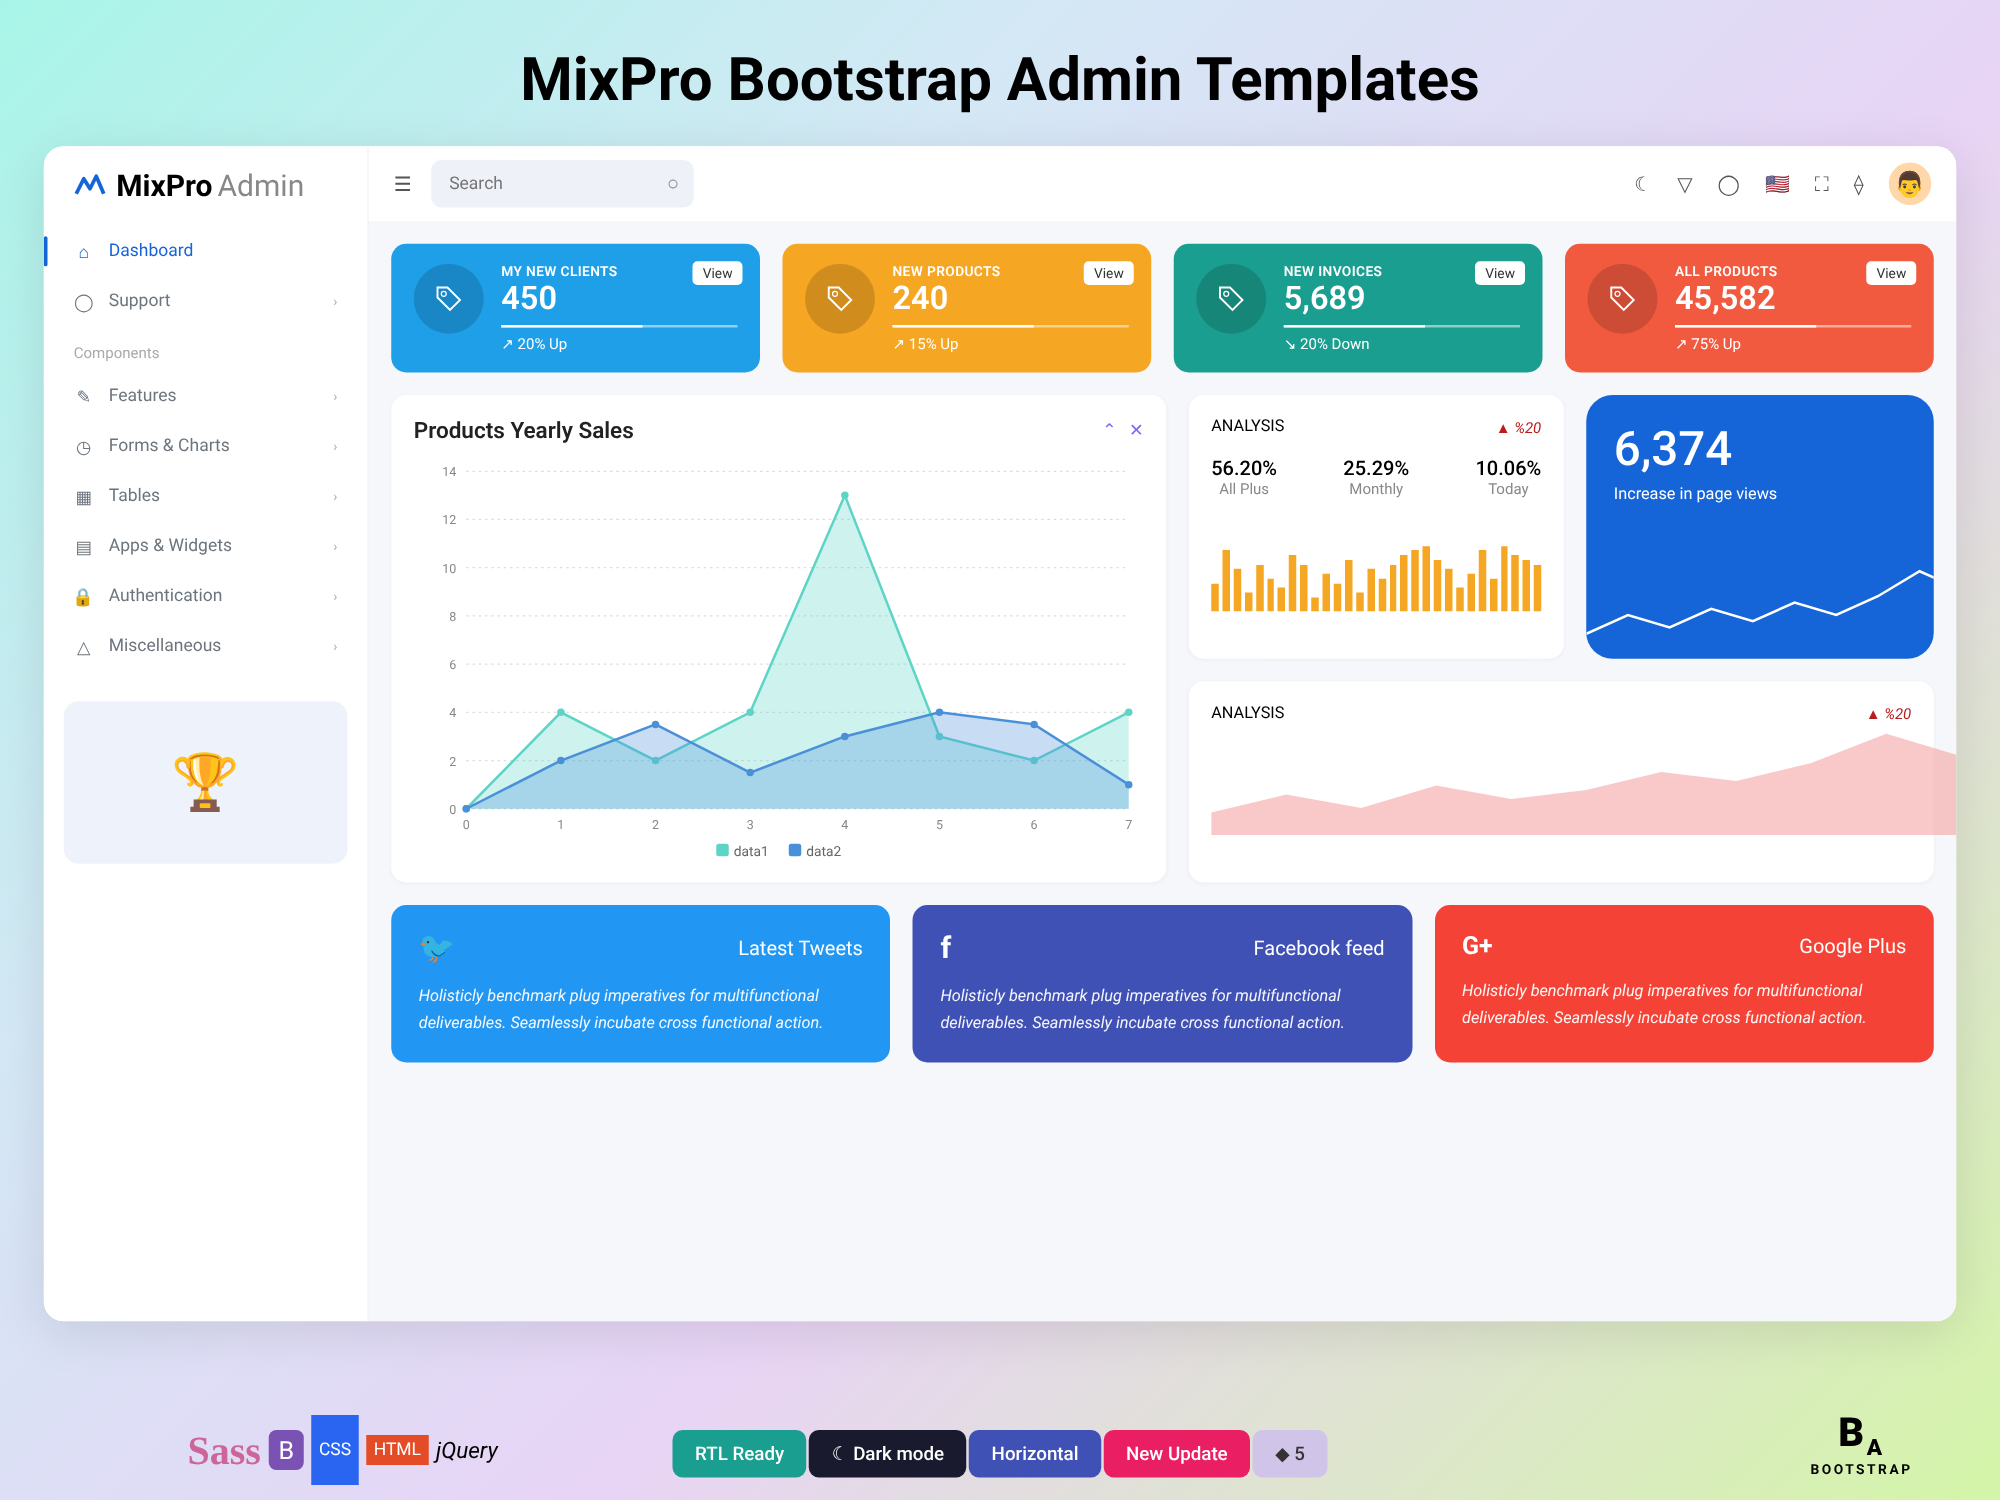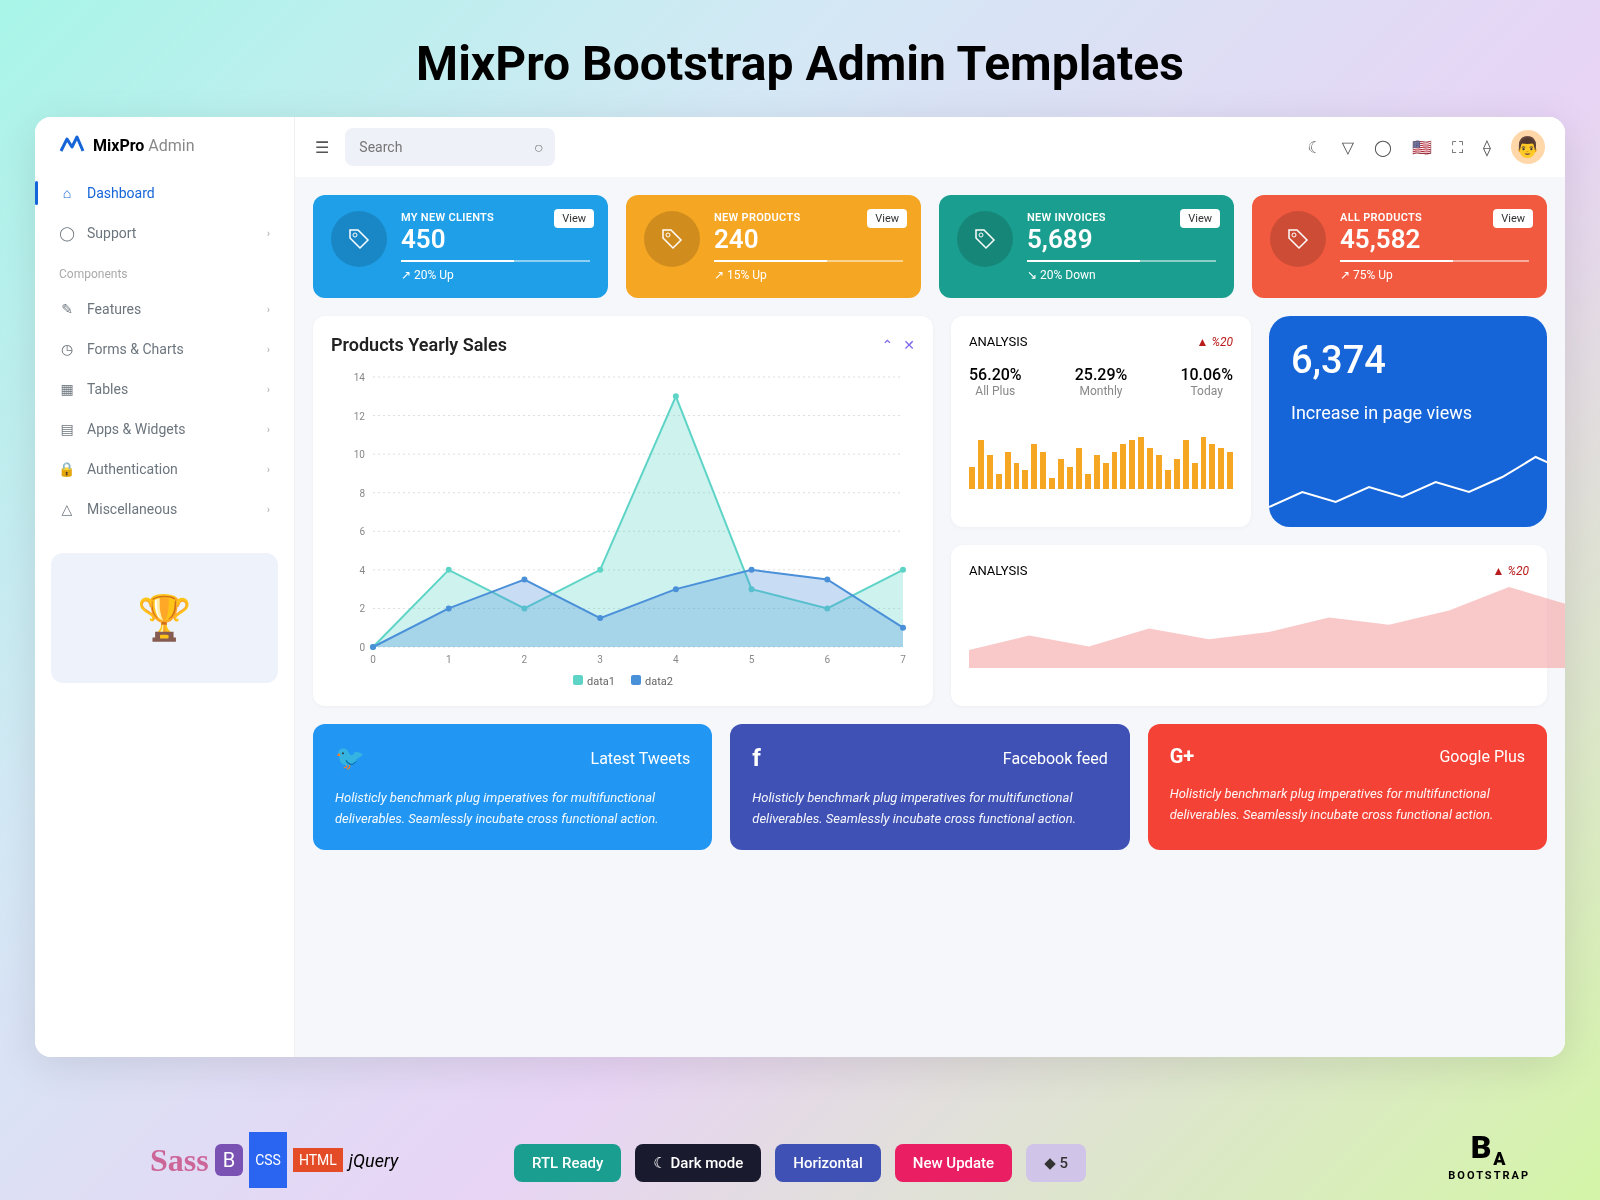--- a/index.html
+++ b/index.html
@@ -1,20 +1,20 @@
 <!DOCTYPE html>
 <html><head>
 <meta charset="utf-8">
 <style>
 * { margin:0; padding:0; box-sizing:border-box; font-family:-apple-system,BlinkMacSystemFont,"Segoe UI",Roboto,sans-serif; }
 body { width:1600px; height:1200px; background:linear-gradient(135deg,#a8f5e8 0%,#d4e8f5 30%,#e8d4f5 60%,#d4f5a8 100%); overflow:hidden; }
 .page-title { font-size:48px; font-weight:700; text-align:center; padding:35px 0 25px; }
 .dashboard { width:1530px; height:940px; margin:0 auto; background:#fff; border-radius:16px; box-shadow:0 8px 40px rgba(0,0,0,.1); display:flex; overflow:hidden; }
 .sidebar { width:260px; background:#fff; padding:18px 0; border-right:1px solid #f0f0f0; }
-.logo { display:flex; align-items:center; padding:0 24px 18px; font-size:16px; font-weight:700; }
+.logo { display:flex; align-items:center; padding:0 24px 18px; font-size:24px; font-weight:700; }
 .logo svg { margin-right:8px; }
 .logo-admin { font-weight:400; color:#888; margin-left:4px; }
 .nav-item { display:flex; align-items:center; padding:12px 24px; color:#6c757d; font-size:14px; cursor:pointer; position:relative; }
 .nav-item.active { color:#1565d8; }
 .nav-item.active::before { content:""; position:absolute; left:0; top:8px; bottom:8px; width:3px; background:#1565d8; border-radius:2px; }
 .nav-icon { width:16px; height:16px; margin-right:12px; display:inline-flex; align-items:center; justify-content:center; }
 .nav-chev { margin-left:auto; color:#aaa; font-size:11px; }
 .nav-section { padding:14px 24px 8px; color:#aaa; font-size:12px; }
 .trophy-card { margin:24px 16px; background:#eef2fa; border-radius:12px; height:130px; display:flex; align-items:center; justify-content:center; font-size:44px; }
 .main { flex:1; background:#f5f7fb; display:flex; flex-direction:column; }
@@ -48,33 +48,33 @@
 .legend-dot { width:10px; height:10px; display:inline-block; margin-right:4px; border-radius:2px; }
 .analysis-head { display:flex; align-items:center; justify-content:space-between; font-size:13px; }
 .analysis-pct { color:#b91c1c; font-size:12px;font-style:italic; }
 .analysis-stats { display:flex; justify-content:space-between; margin:16px 0; text-align:center; font-size:13px; }
 .analysis-stats .v { font-size:16px; font-weight:500; }
 .analysis-stats .l { color:#888; font-size:12px; }
 .bars { height:75px; display:flex; align-items:flex-end; gap:3px; }
 .bars div { flex:1; background:#f5a623; }
 .big-stat { background:#1565d8; color:#fff; border-radius:21px; padding:22px; position:relative; overflow:hidden; }
 .big-val { font-size:38px; font-weight:500; }
-.big-label { font-size:18px; margin-top:20px; }
+.big-label { font-size:13px; margin-top:6px; }
 .big-spark { position:absolute; bottom:0; left:0; right:0; height:80px; }
 .analysis2 { grid-column:2/4; }
 .cities { display:flex; justify-content:space-around; text-align:center; margin:16px 0 8px; }
 .cities .v { font-size:20px; } .cities .l { font-size:13px; color:#666; }
 .area-chart { height:90px; }
 .social-row { display:grid; grid-template-columns:repeat(3,1fr); gap:18px; }
 .social { border-radius:12px; padding:20px 22px; color:#fff; }
 .s-blue { background:#2196f3; } .s-indigo { background:#3f51b5; } .s-red { background:#f44336; }
 .social-head { display:flex; align-items:center; justify-content:space-between; margin-bottom:16px; }
 .social-title { font-size:16px; }
 .social-body { font-size:13px; font-style:italic; line-height:1.6; opacity:.95; }
-.footer-badges { position:absolute; bottom:18px; left:0; right:0; display:flex; align-items:center; justify-content:center; gap:14px; }
+.footer-badges { position:absolute; bottom:18px; left:0; right:0; display:flex; align-items:center; justify-content:center; gap:2px; }
 .badge { padding:10px 18px; border-radius:8px; color:#fff; font-size:15px; font-weight:500; }
 .tech-logos { position:absolute; bottom:12px; left:150px; display:flex; gap:6px; align-items:center; font-size:32px; }
 .boot-logo { position:absolute; bottom:18px; right:70px; text-align:center; font-size:11px; font-weight:700; letter-spacing:2px; }
 svg { display:block; }
 </style>
 </head>
 <body>
 
 <h1 class="page-title">MixPro Bootstrap Admin Templates</h1>
 

